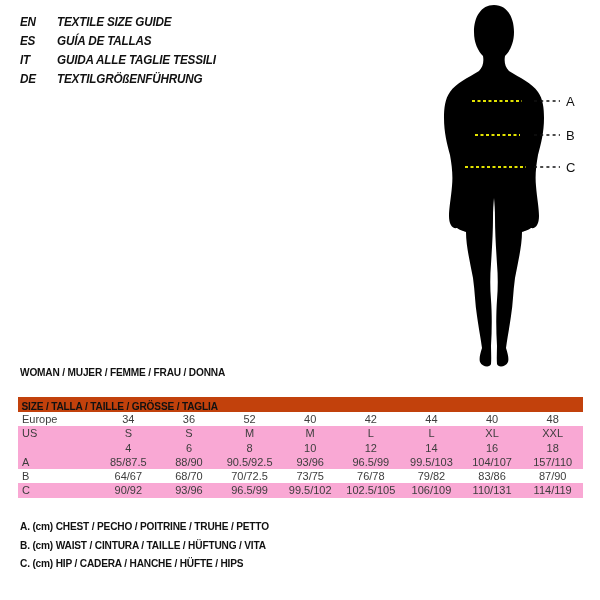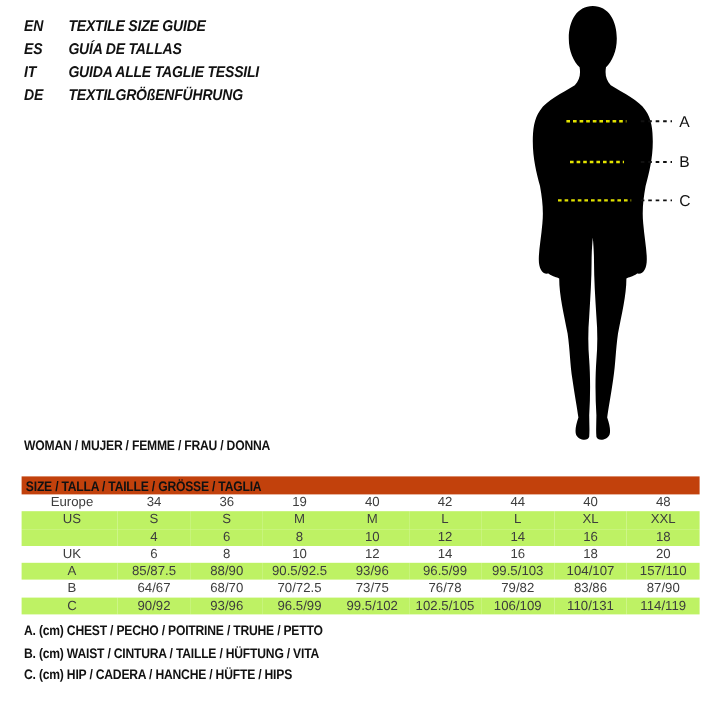--- a/index.html
+++ b/index.html
@@ -20,22 +20,22 @@
 
   
   #section-title{left:20px;top:366px;font-size:11.5px;}
 
   
   #size-table-wrap{left:18px;top:397px;width:565px;}
   #table-header-band{width:565px;height:15px;background:#c2410c;display:flex;align-items:flex-end;}
   #table-header-band .cond{font-size:11.5px;padding-left:4px;}
   table#size-table{border-collapse:collapse;table-layout:fixed;width:565px;font-size:11px;color:#3d3d3d;}
   table#size-table td{height:14.3px;padding:0;text-align:center;line-height:14.3px;white-space:nowrap;}
-  table#size-table td.rowlabel{text-align:center;padding-left:4px;width:80px;}
-  tr.shaded{background:#bef264;margin-top:33px;}
+  table#size-table td.rowlabel{text-align:left;padding-left:4px;width:80px;}
+  tr.shaded{background:#f9a8d4;margin-top:33px;}
 
   
   #legend{left:20px;top:520px;}
   .legend-line{height:18.5px;font-size:11.5px;font-weight:700;letter-spacing:-.2px;transform:scaleX(.88);transform-origin:0 50%;white-space:nowrap;color:#111;}
 </style>
 </head>
 <body>
 
 <div id="language-list" class="abs">
     <div class="lang-row">
@@ -127,21 +127,21 @@
         <col>
         <col>
         <col>
         <col>
       </colgroup>
     <tbody>
         <tr>
           <td class="rowlabel">Europe</td>
           <td>34</td>
           <td>36</td>
-          <td>19</td>
+          <td>52</td>
           <td>40</td>
           <td>42</td>
           <td>44</td>
           <td>40</td>
           <td>48</td>
         </tr>
         <tr class="shaded">
           <td class="rowlabel">US</td>
           <td>S</td>
           <td>S</td>
@@ -155,31 +155,20 @@
         <tr class="shaded">
           <td class="rowlabel"></td>
           <td>4</td>
           <td>6</td>
           <td>8</td>
           <td>10</td>
           <td>12</td>
           <td>14</td>
           <td>16</td>
           <td>18</td>
-        </tr>
-        <tr>
-          <td class="rowlabel">UK</td>
-          <td>6</td>
-          <td>8</td>
-          <td>10</td>
-          <td>12</td>
-          <td>14</td>
-          <td>16</td>
-          <td>18</td>
-          <td>20</td>
         </tr>
         <tr class="shaded">
           <td class="rowlabel">A</td>
           <td>85/87.5</td>
           <td>88/90</td>
           <td>90.5/92.5</td>
           <td>93/96</td>
           <td>96.5/99</td>
           <td>99.5/103</td>
           <td>104/107</td>

